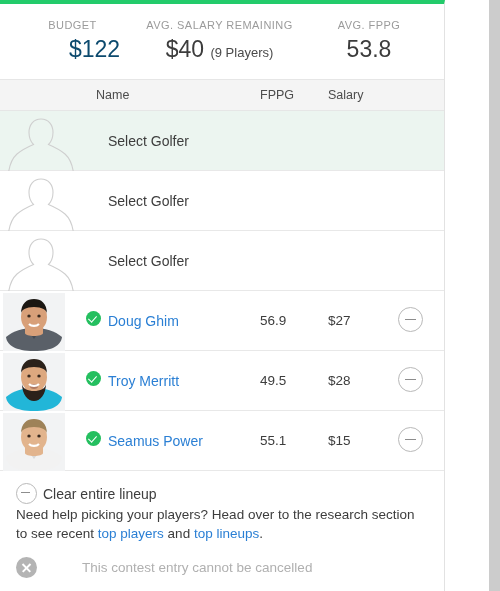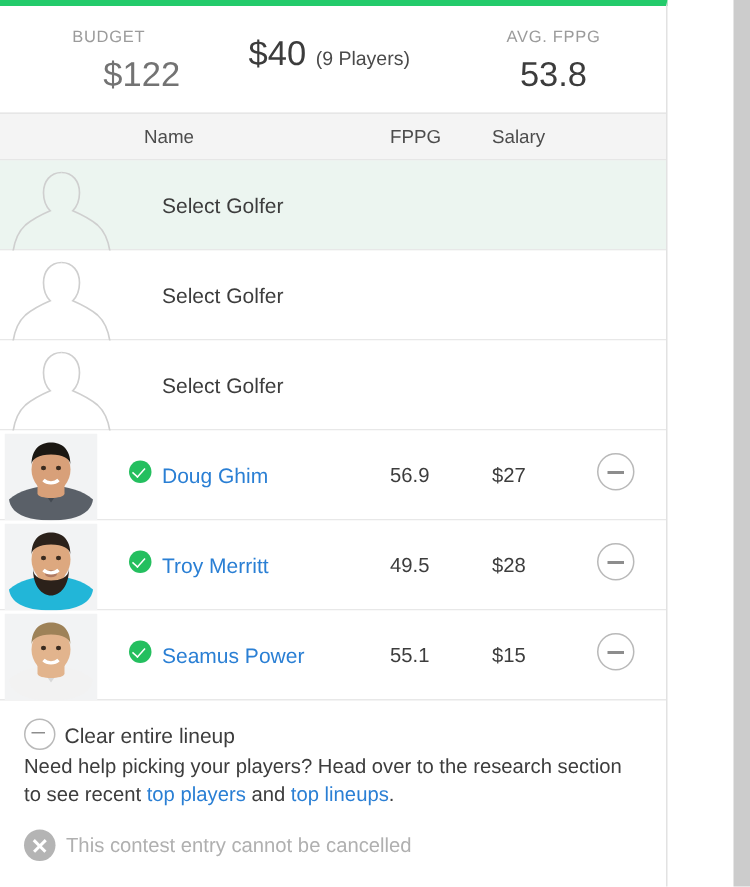--- a/index.html
+++ b/index.html
@@ -57,21 +57,21 @@
     line-height: 14px;
     white-space: nowrap;
   }
   .summary-value {
     margin-top: 3px;
     font-size: 23px;
     color: #3c3c3c;
     line-height: 28px;
     white-space: nowrap;
   }
-  .summary-value.green { color: #737373; padding-left: 44px; }
+  .summary-value.green { color: #0c4a6e; padding-left: 44px; }
   .summary-sub {
     font-size: 13px;
     color: #4a4a4a;
   }
 
   
   .table-head {
     display: flex;
     align-items: center;
     height: 30px;
@@ -224,20 +224,21 @@
     max-width: 440px;
   }
   .help-text a {
     color: #2a7fd4;
     text-decoration: none;
     text-align: right;
   }
   .cancel-row {
     display: flex;
     align-items: center;
+    gap: 38px;
   }
   .x-icon {
     width: 21px;
     height: 21px;
     border-radius: 50%;
     background: #b4b4b4;
     position: relative;
     flex: none;
   }
   .x-icon::before,
@@ -262,20 +263,21 @@
 <body>
 
 <div class="panel">
 
   <div class="summary">
     <div class="summary-cell budget">
       <div class="summary-label">BUDGET</div>
       <div class="summary-value green">$122</div>
     </div>
     <div class="summary-cell salary">
+      <div class="summary-label">AVG. SALARY REMAINING</div>
       <div class="summary-value"><span>$40</span> <span class="summary-sub">(9 Players)</span></div>
     </div>
     <div class="summary-cell fppg">
       <div class="summary-label">AVG. FPPG</div>
       <div class="summary-value">53.8</div>
     </div>
   </div>
 
   <div class="table-head">
     <div class="col-avatar"></div>

